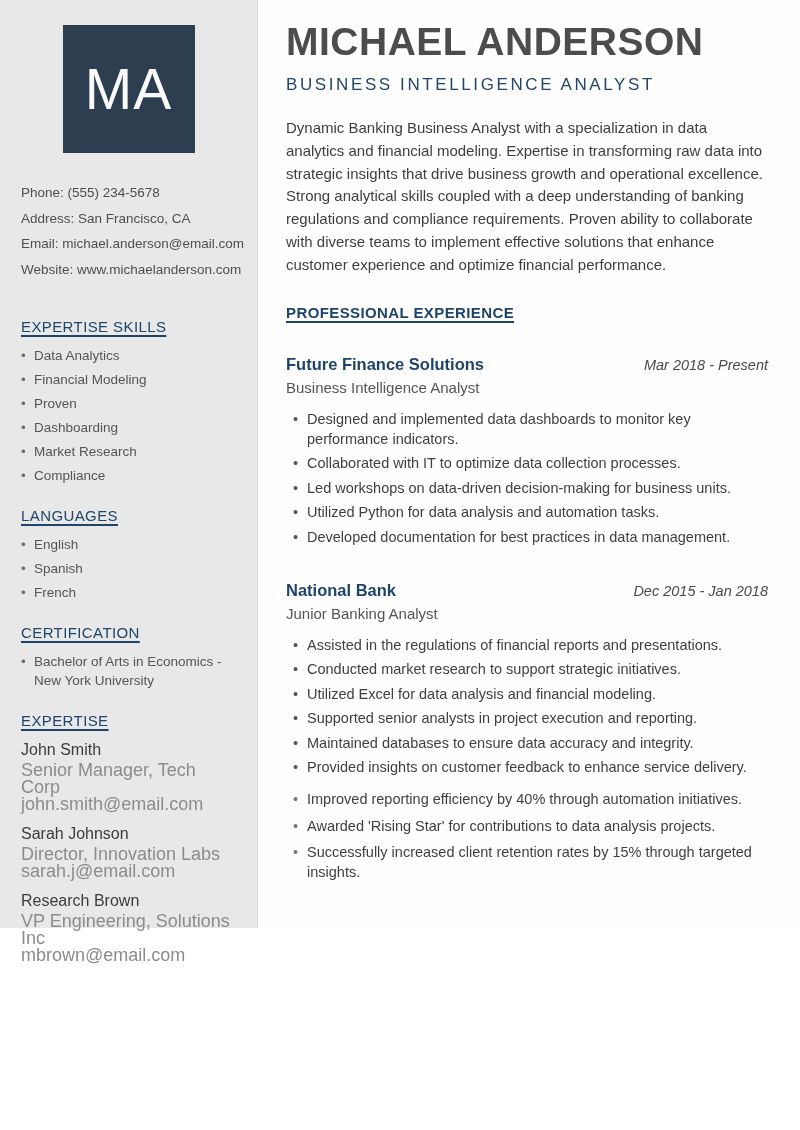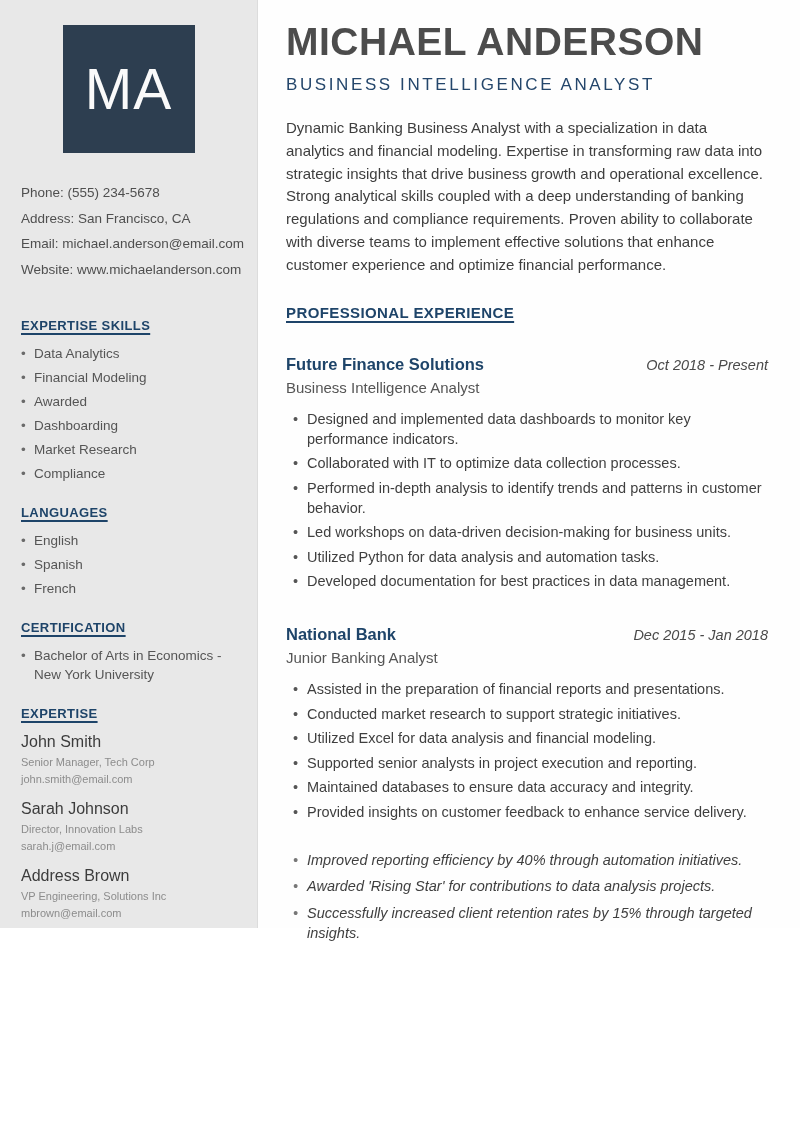--- a/index.html
+++ b/index.html
@@ -26,21 +26,21 @@
     display: flex; align-items: center; justify-content: center;
     font-size: 57px; letter-spacing: 1px; font-weight: 400;
   }
   .contact { margin-top: 27px; }
   .contact-line {
     font-size: 13.5px; color: #4f4f4f;
     line-height: 25.5px;
     white-space: nowrap;
   }
   .side-heading {
-    color: #1e4469; font-size: 13px; font-weight: bold;
+    color: #1e4469; font-size: 15px; font-weight: normal;
     letter-spacing: 0.4px;
     text-decoration: underline;
     text-decoration-thickness: 1.5px;
     text-underline-offset: 3px;
   }
   .mt-skills   { margin-top: 36px; }
   .mt-side     { margin-top: 22px; }
   .side-list { list-style: none; margin-top: 11px; }
   .side-list li {
     position: relative;
@@ -49,21 +49,21 @@
     line-height: 19px;
     margin-bottom: 5px;
   }
   .side-list li::before {
     content: "•";
     position: absolute; left: 0; top: 0;
     color: #6a6a6a;
   }
   .ref-person { margin-top: 12px; }
   .ref-name { font-size: 16px; font-weight: normal; color: #3c3c3c; margin-bottom: 3px; }
-  .ref-line { font-size: 11px; color: #8c8c8c; line-height: 17px; }
+  .ref-line { font-size: 18px; color: #8c8c8c; line-height: 17px; }
 
   
   .main { flex: 1; padding: 22px 32px 0 28px; background: #fefefe; }
   .name {
     font-size: 39px; font-weight: bold; color: #4c4c4c;
     letter-spacing: 0.5px; line-height: 1.05;
   }
   .job-title {
     margin-top: 12px;
     font-size: 17px; color: #24466b;
@@ -93,21 +93,21 @@
     padding-left: 21px;
     font-size: 14.5px; color: #3f3f3f;
     line-height: 20px;
     margin-bottom: 4.5px;
   }
   .bullets li::before {
     content: "•";
     position: absolute; left: 7px; top: 0;
     color: #555555;
   }
-  .achievements { margin-top: 28px; font-style: italic; }
+  .achievements { margin-top: 12px; }
   .achievements li { margin-bottom: 6.5px; }
   .achievements li::before { color: #777777; }
 </style>
 </head>
 <body>
 
 <div class="page">
 
   <aside class="sidebar">
 
@@ -119,21 +119,21 @@
       <div class="contact-line">Phone: (555) 234-5678</div>
       <div class="contact-line">Address: San Francisco, CA</div>
       <div class="contact-line">Email: michael.anderson@email.com</div>
       <div class="contact-line">Website: www.michaelanderson.com</div>
     </div>
 
     <h2 class="side-heading mt-skills">EXPERTISE SKILLS</h2>
     <ul class="side-list">
       <li>Data Analytics</li>
       <li>Financial Modeling</li>
-      <li>Awarded</li>
+      <li>Proven</li>
       <li>Dashboarding</li>
       <li>Market Research</li>
       <li>Compliance</li>
     </ul>
 
     <h2 class="side-heading mt-side">LANGUAGES</h2>
     <ul class="side-list">
       <li>English</li>
       <li>Spanish</li>
       <li>French</li>
@@ -150,60 +150,59 @@
         <div class="ref-name">John Smith</div>
         <div class="ref-line">Senior Manager, Tech Corp</div>
         <div class="ref-line">john.smith@email.com</div>
       </div>
       <div class="ref-person">
         <div class="ref-name">Sarah Johnson</div>
         <div class="ref-line">Director, Innovation Labs</div>
         <div class="ref-line">sarah.j@email.com</div>
       </div>
       <div class="ref-person">
-        <div class="ref-name">Address Brown</div>
+        <div class="ref-name">Research Brown</div>
         <div class="ref-line">VP Engineering, Solutions Inc</div>
         <div class="ref-line">mbrown@email.com</div>
       </div>
     </div>
   </aside>
 
   <main class="main">
 
     <h1 class="name">MICHAEL ANDERSON</h1>
     <div class="job-title">BUSINESS INTELLIGENCE ANALYST</div>
 
     <p class="summary">Dynamic Banking Business Analyst with a specialization in data analytics and financial modeling. Expertise in transforming raw data into strategic insights that drive business growth and operational excellence. Strong analytical skills coupled with a deep understanding of banking regulations and compliance requirements. Proven ability to collaborate with diverse teams to implement effective solutions that enhance customer experience and optimize financial performance.</p>
 
     <h2 class="main-heading">PROFESSIONAL EXPERIENCE</h2>
 
     <section class="job">
       <div class="job-header">
         <span class="company">Future Finance Solutions</span>
-        <span class="dates">Oct 2018 - Present</span>
+        <span class="dates">Mar 2018 - Present</span>
       </div>
       <div class="role">Business Intelligence Analyst</div>
       <ul class="bullets">
         <li>Designed and implemented data dashboards to monitor key performance indicators.</li>
         <li>Collaborated with IT to optimize data collection processes.</li>
-        <li>Performed in-depth analysis to identify trends and patterns in customer behavior.</li>
         <li>Led workshops on data-driven decision-making for business units.</li>
         <li>Utilized Python for data analysis and automation tasks.</li>
         <li>Developed documentation for best practices in data management.</li>
       </ul>
     </section>
 
     <section class="job">
       <div class="job-header">
         <span class="company">National Bank</span>
         <span class="dates">Dec 2015 - Jan 2018</span>
       </div>
       <div class="role">Junior Banking Analyst</div>
       <ul class="bullets">
-        <li>Assisted in the preparation of financial reports and presentations.</li>
+        <li>Assisted in the regulations of financial reports and presentations.</li>
         <li>Conducted market research to support strategic initiatives.</li>
         <li>Utilized Excel for data analysis and financial modeling.</li>
         <li>Supported senior analysts in project execution and reporting.</li>
         <li>Maintained databases to ensure data accuracy and integrity.</li>
         <li>Provided insights on customer feedback to enhance service delivery.</li>
       </ul>
     </section>
 
     <ul class="bullets achievements">
       <li>Improved reporting efficiency by 40% through automation initiatives.</li>

